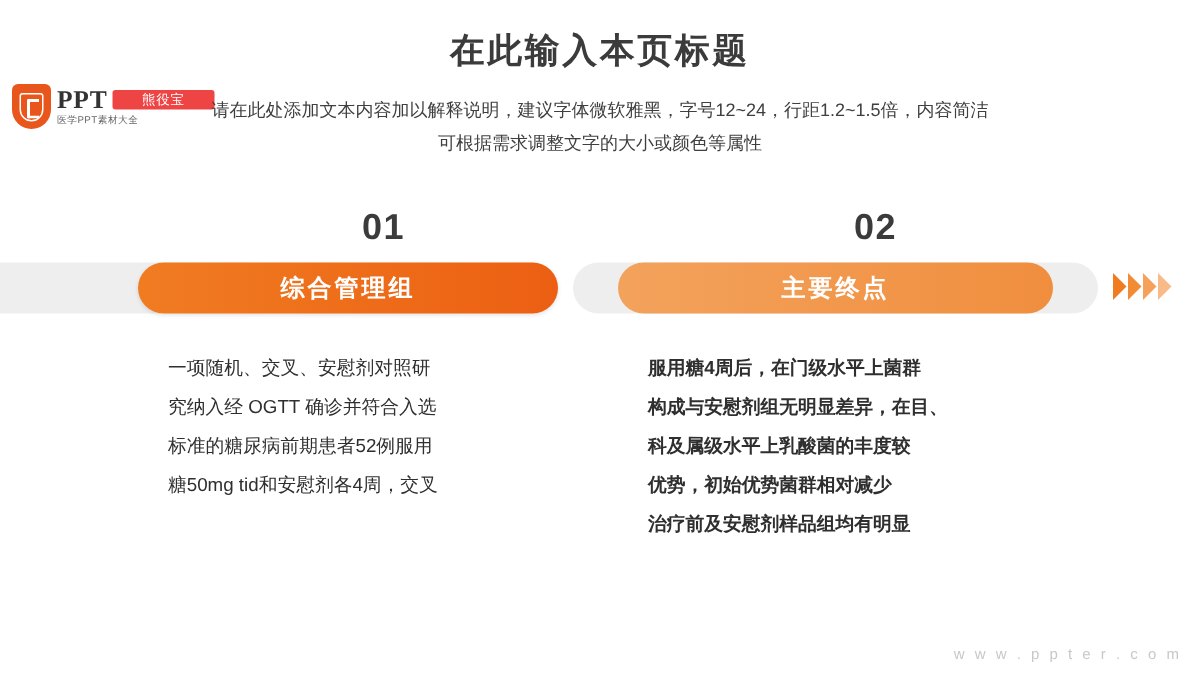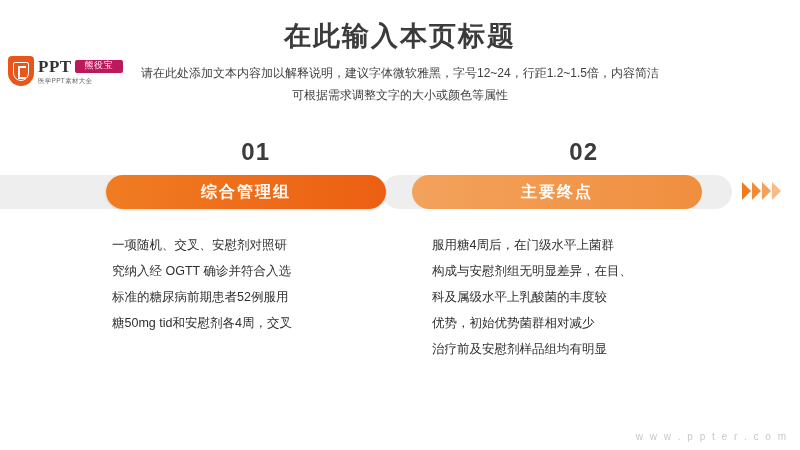--- a/index.html
+++ b/index.html
@@ -67,44 +67,43 @@
     align-items: center;
   }
   .logo-ppt {
     font-family: "Liberation Serif", serif;
     font-weight: bold;
     font-size: 17px;
     color: #333333;
     letter-spacing: 0.5px;
   }
   .logo-badge {
-    background: #be185d;
+    background: #ef4444;
     color: #ffffff;
     font-size: 9px;
-    padding: 2px 10px;
+    padding: 2px 20px;
     border-radius: 2px;
     margin-left: 3px;
     letter-spacing: 0.5px;
-    font-family: Liberation Mono, monospace;
   }
   .logo-sub {
     font-size: 6.5px;
     color: #666666;
     margin-top: 3px;
     letter-spacing: 0.3px;
   }
 
   
   .title {
     position: absolute;
     top: 18px;
     left: 0;
     width: 800px;
     text-align: center;
-    font-size: 27px;
+    font-size: 23px;
     font-weight: bold;
     color: #3b3b3b;
     letter-spacing: 2px;
   }
   .subtitle {
     position: absolute;
     top: 62px;
     left: 0;
     width: 800px;
     text-align: center;
@@ -148,21 +147,21 @@
     background: #eeeeee;
     border-radius: 0 17px 17px 0;
   }
   .bar-bg-right {
     left: 382px;
     width: 350px;
     background: #eeeeee;
     border-radius: 17px;
   }
   .bar-orange-1 {
-    left: 106px;
+    left: 92px;
     width: 280px;
     background: linear-gradient(90deg, #f07c22 0%, #ec5f12 100%);
     box-shadow: 0 1px 3px rgba(0,0,0,0.12);
   }
   .bar-orange-2 {
     left: 412px;
     width: 290px;
     background: linear-gradient(90deg, #f3a25c 0%, #f08e3e 100%);
   }
   .arrows {
@@ -186,21 +185,21 @@
 
   
   .col {
     position: absolute;
     top: 232px;
     font-size: 12.5px;
     color: #2f2f2f;
     line-height: 26px;
   }
   .col-1 { left: 112px; width: 240px; }
-  .col-2 { left: 432px; width: 250px; }
+  .col-2 { left: 432px; width: 250px; font-weight: bold; }
   .col div { white-space: nowrap; }
 
   
   .watermark {
     position: absolute;
     right: 12px;
     bottom: 8px;
     font-size: 10px;
     color: #c8c8c8;
     letter-spacing: 2px;

